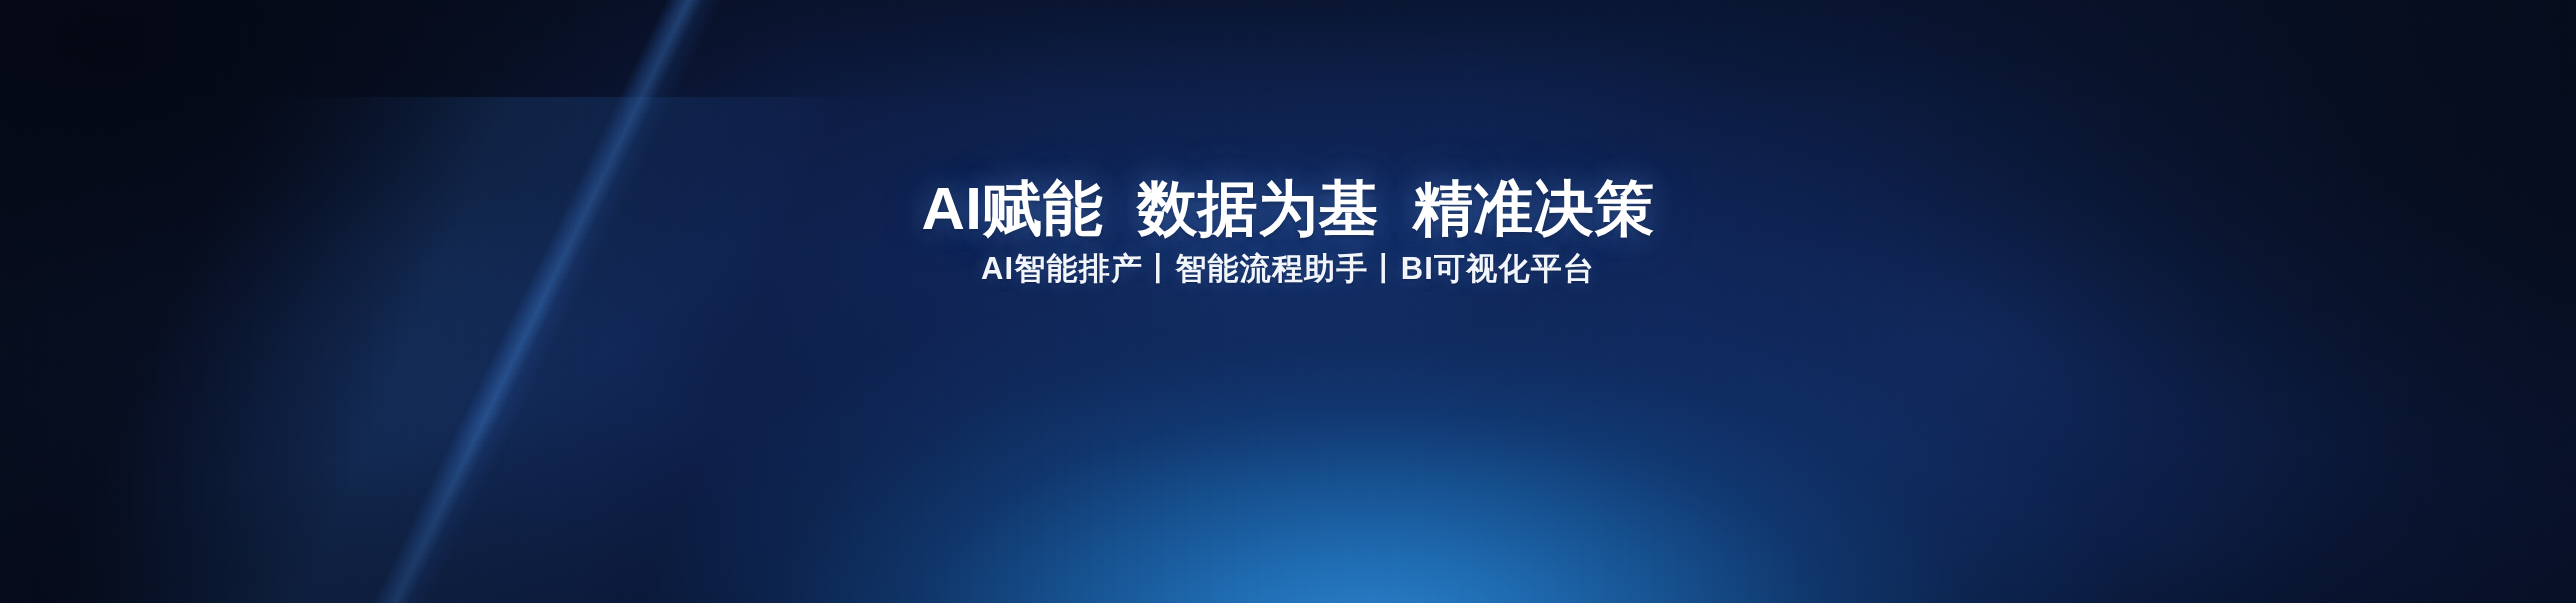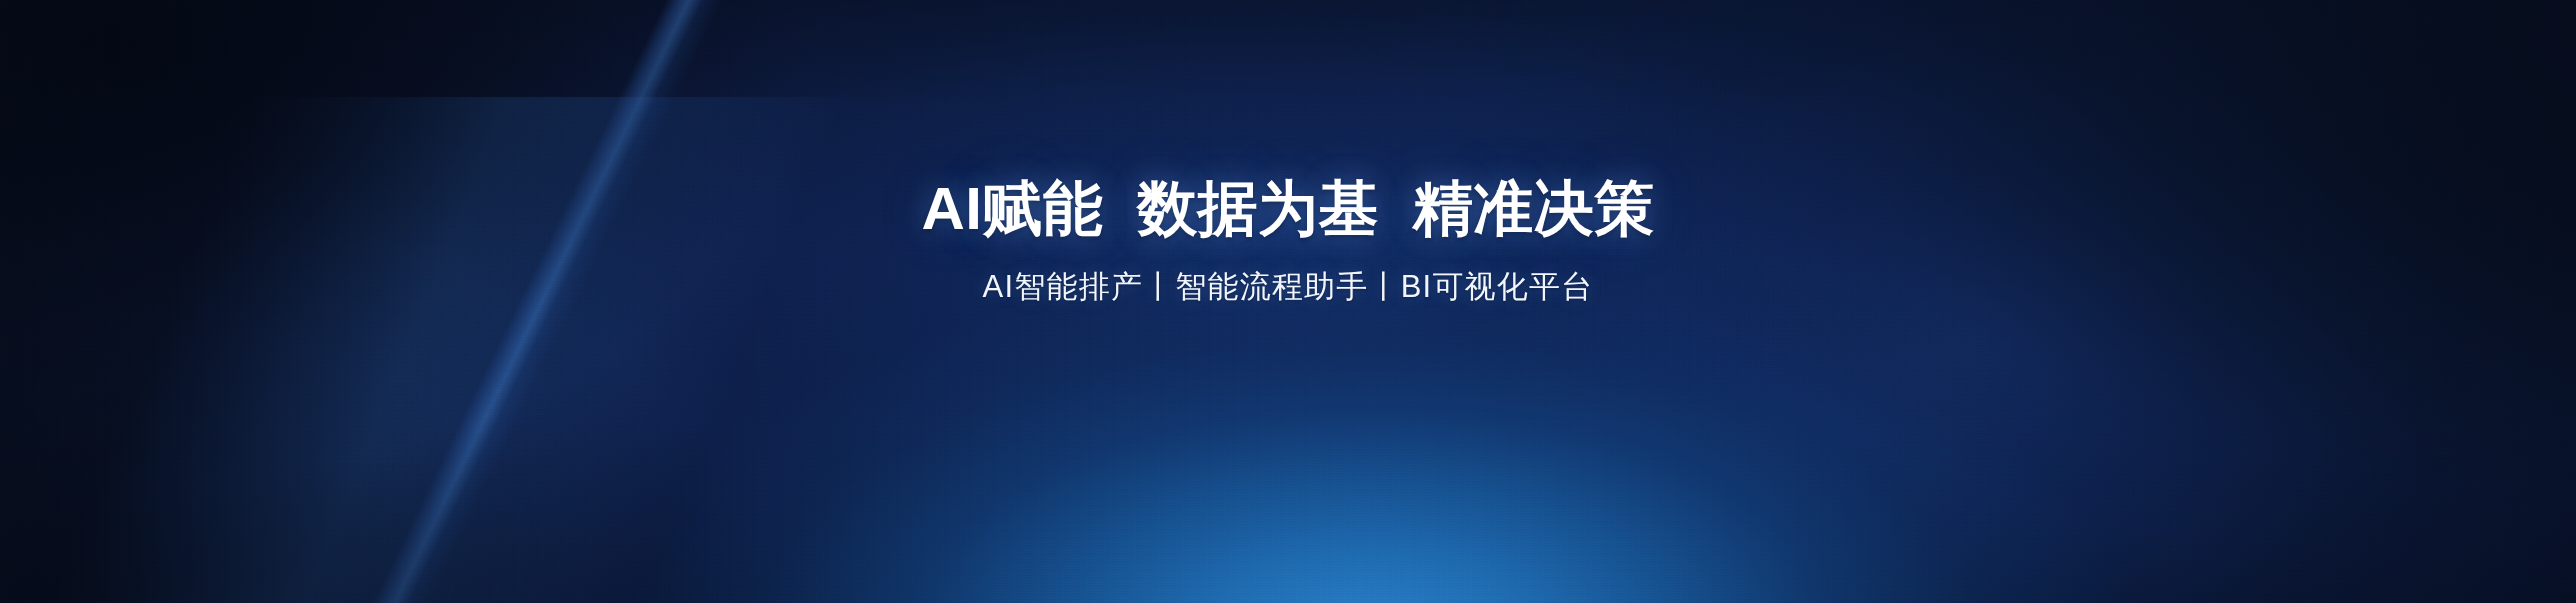--- a/index.html
+++ b/index.html
@@ -172,24 +172,24 @@
     color: #ffffff;
     letter-spacing: 0.4px;
     white-space: pre;
     text-shadow:
       0 0 27px rgba(120,175,255,0.34),
       0 0 56px rgba(60,120,215,0.22),
       0 1.6px 4px rgba(4,12,32,0.48);
   }
 
   .subline {
-    margin-top: 32px;
+    margin-top: 14px;
     font-size: 31px;
     line-height: 1.0;
-    font-weight: 400;
+    font-weight: 700;
     color: #f2f6fc;
     letter-spacing: 1.2px;
     white-space: pre;
     text-shadow:
       0 0 16px rgba(110,165,245,0.28),
       0 0.8px 2.4px rgba(4,12,32,0.45);
   }
 </style>
 </head>
 <body>

